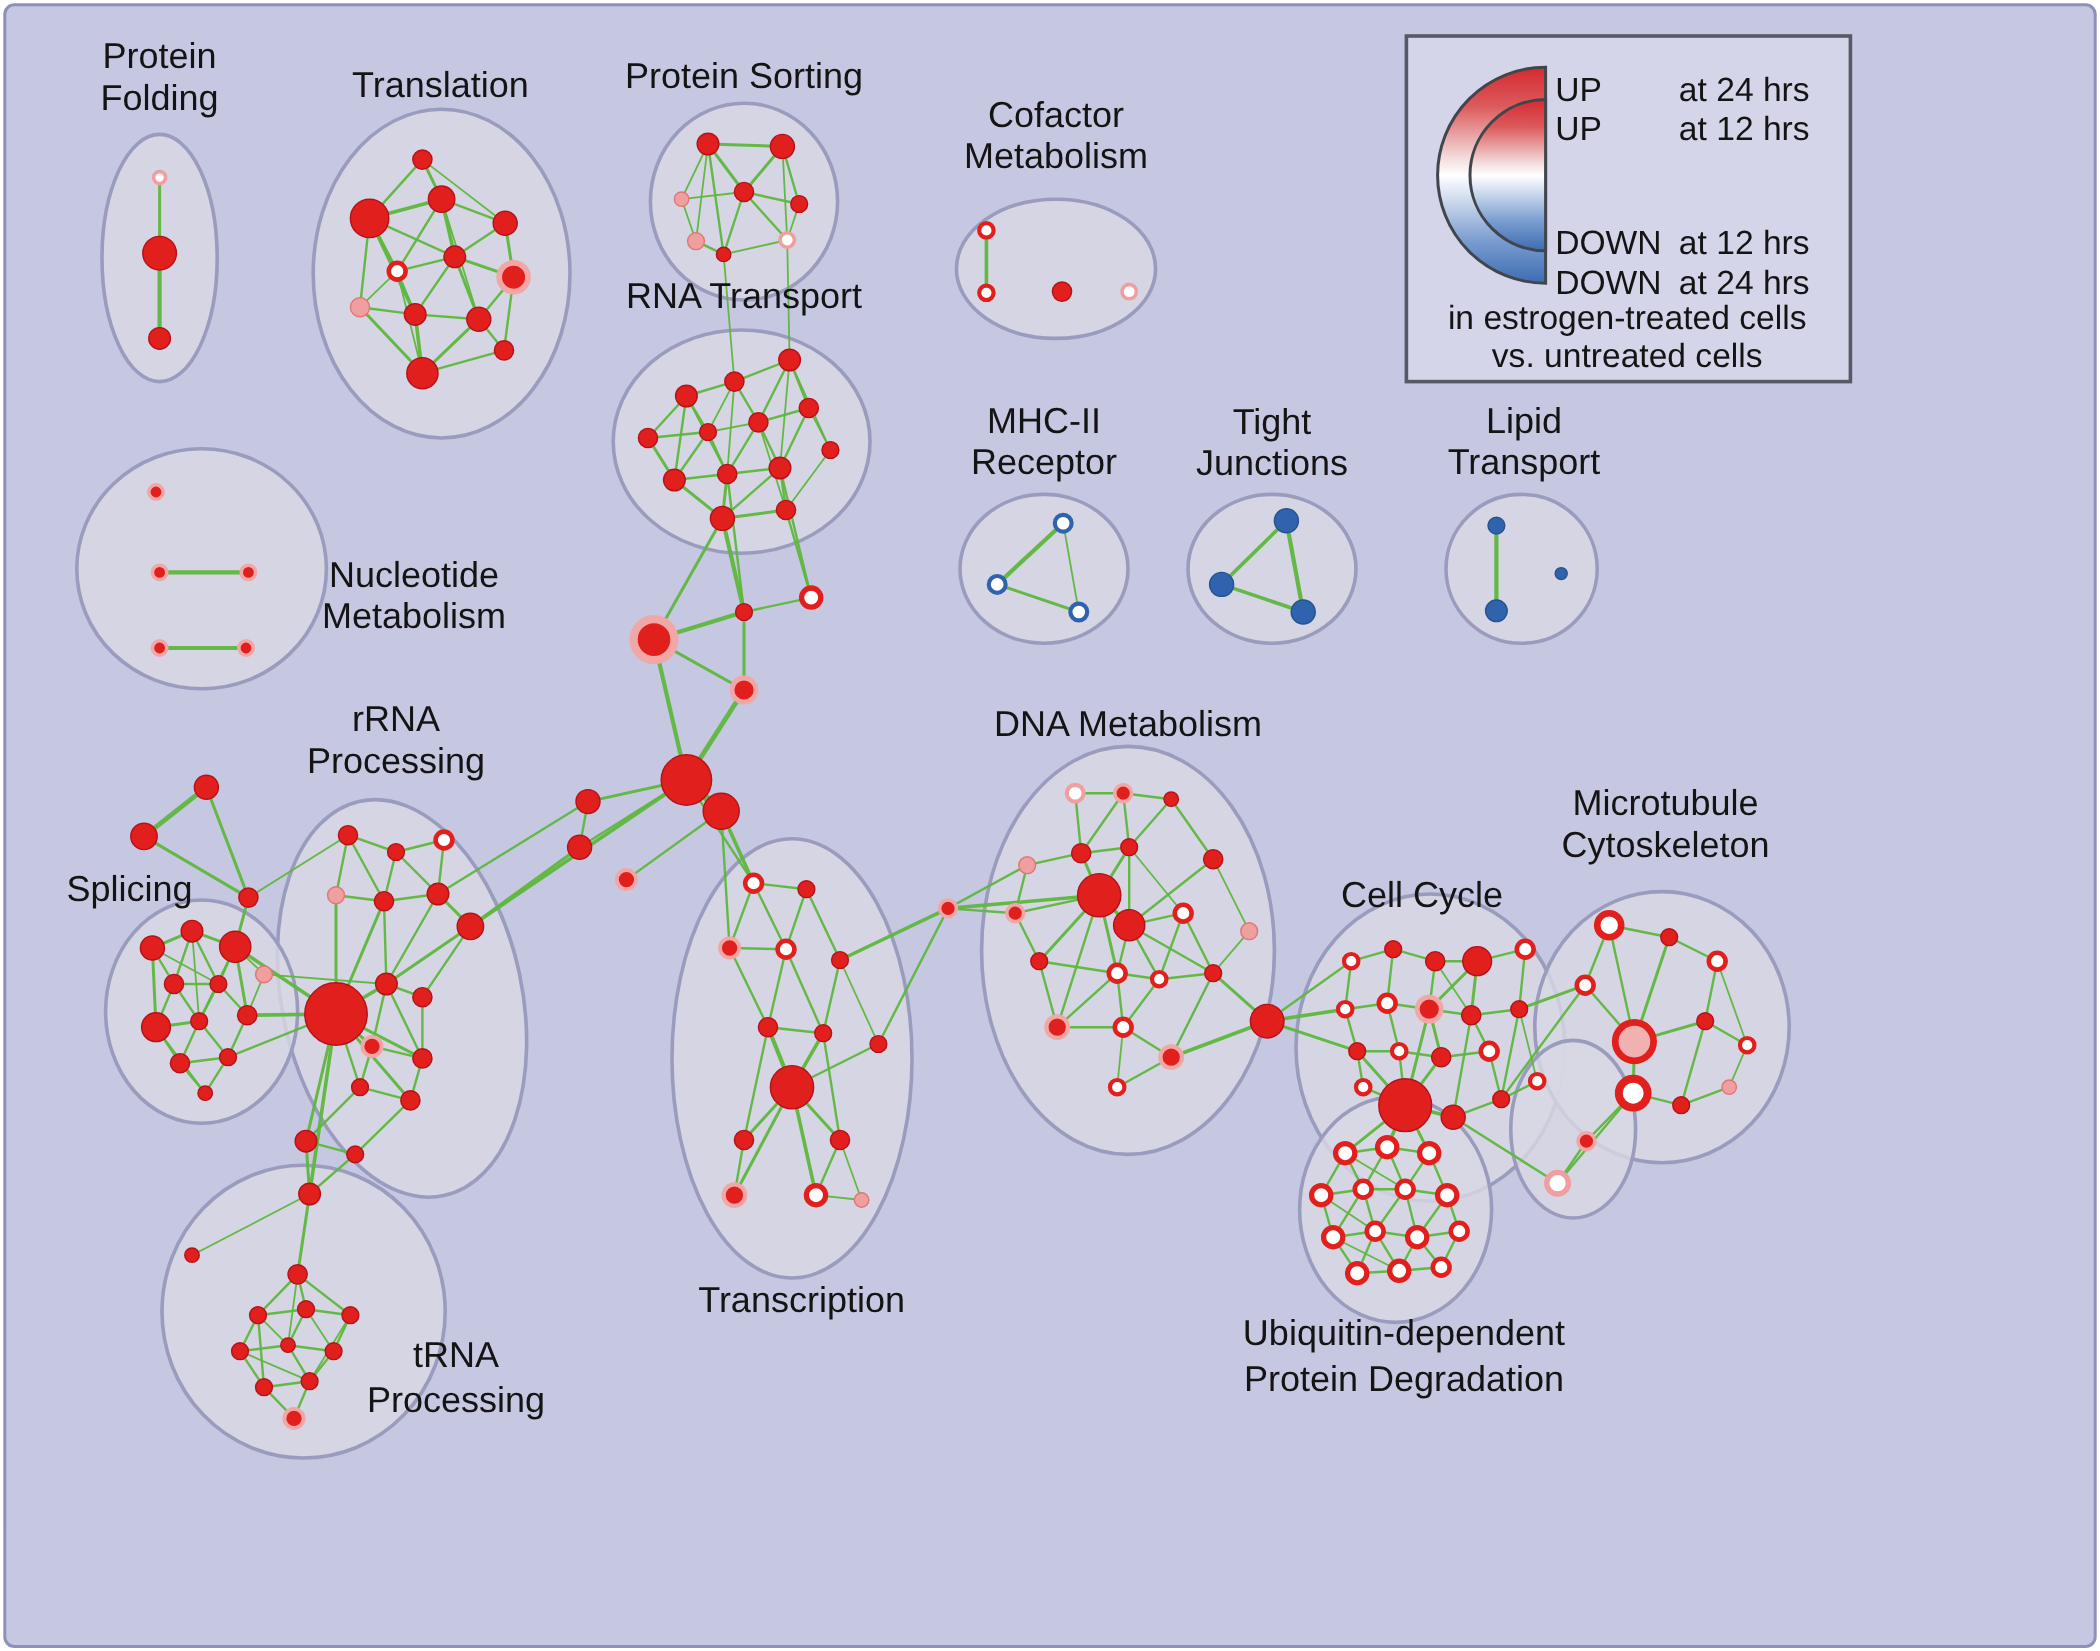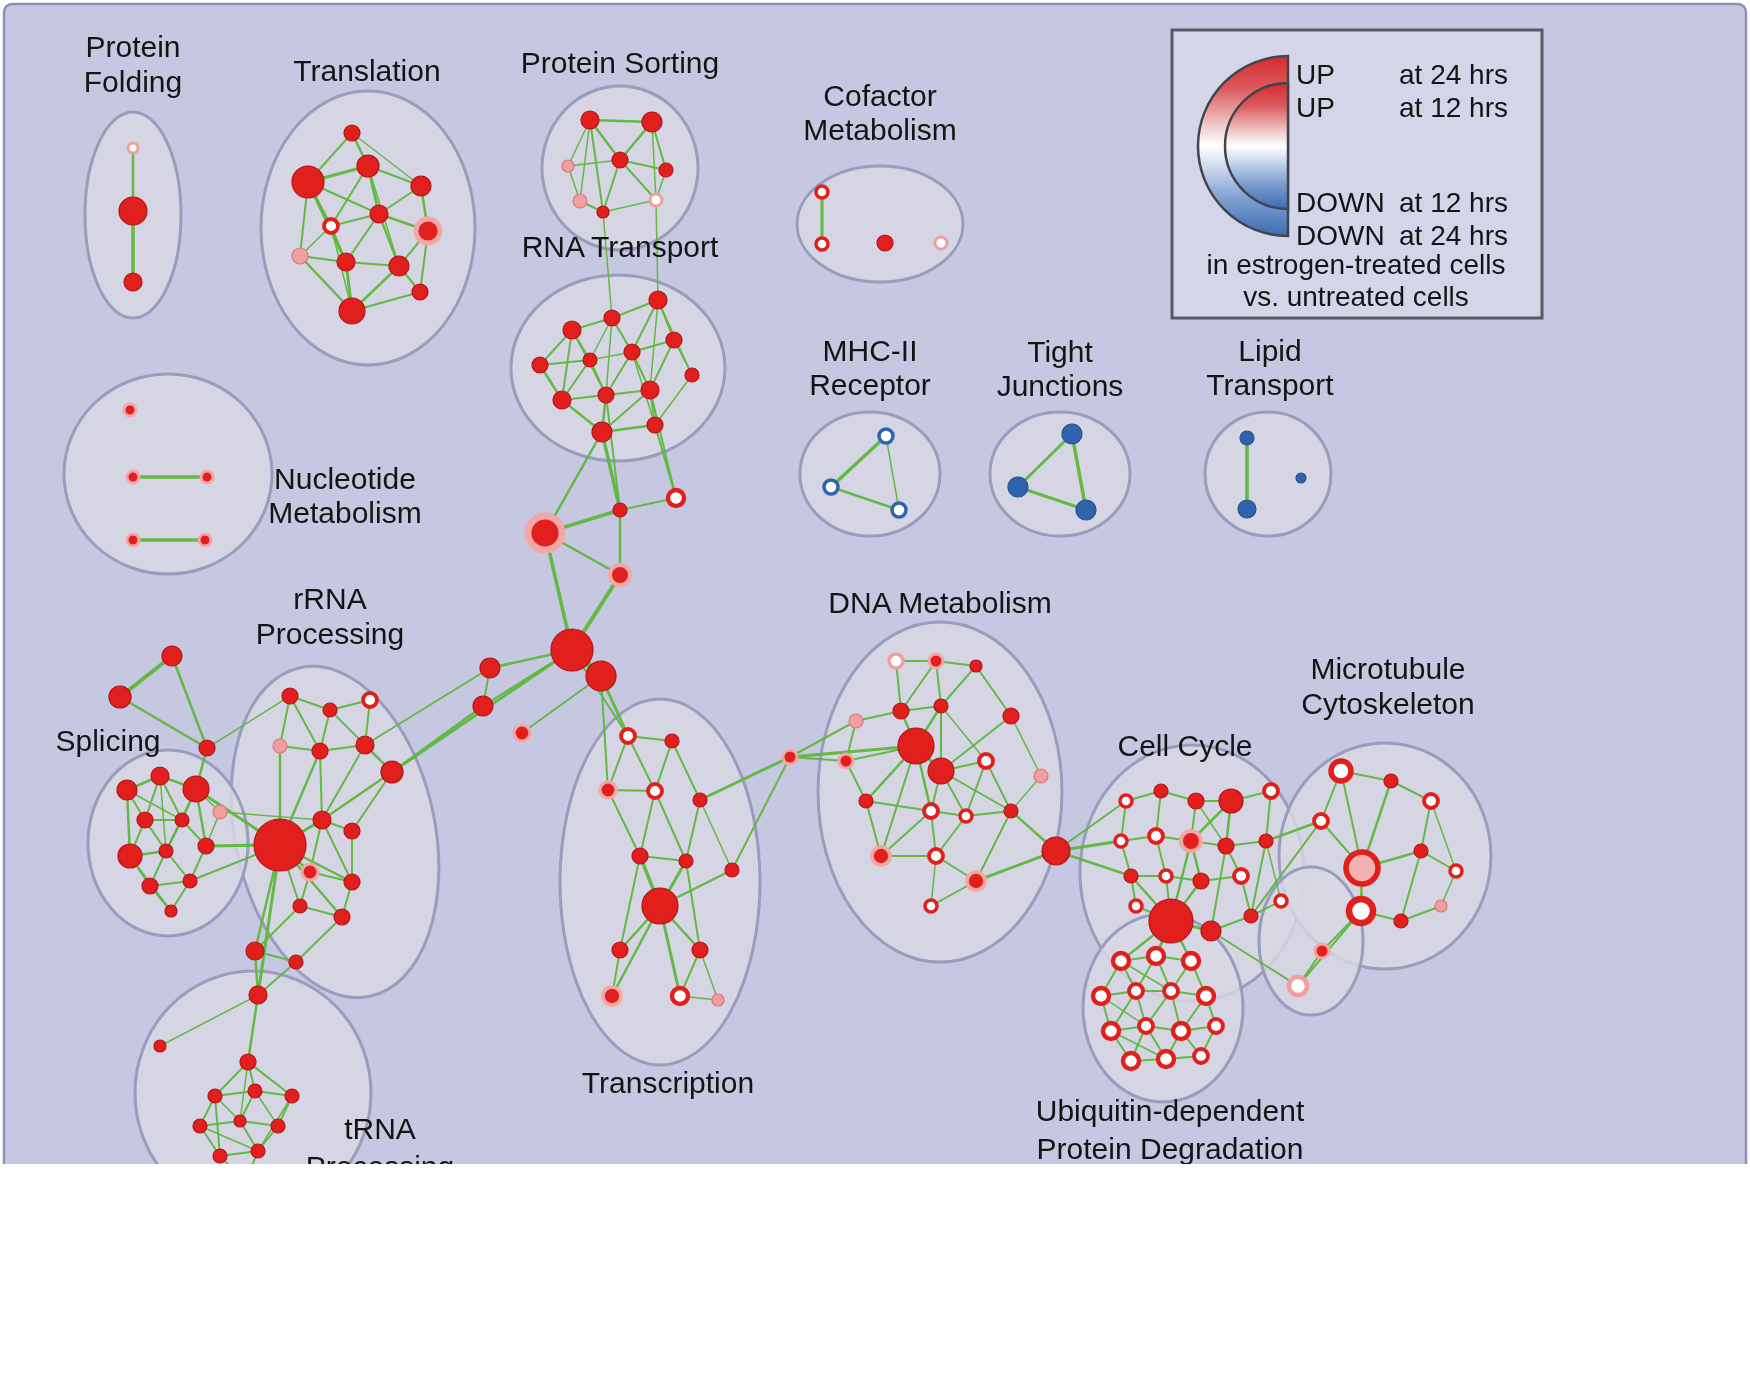--- a/index.html
+++ b/index.html
@@ -1,16 +1,16 @@
 <!DOCTYPE html>
 <html><head>
 <meta charset="utf-8">
 <style>
   html,body{margin:0;padding:0;background:#ffffff;}
-  .stage{width:1750px;height:1164px;position:relative;font-family:"Liberation Sans",sans-serif;}
+  .stage{width:1750px;height:1376px;position:relative;font-family:"Liberation Sans",sans-serif;}
   svg{display:block;}
   .cluster-label{font-family:"Liberation Sans",sans-serif;font-size:30px;fill:#141414;}
   .legend-word{font-family:"Liberation Sans",sans-serif;font-size:28px;fill:#141414;}
   .legend-caption{font-family:"Liberation Sans",sans-serif;font-size:28px;fill:#141414;text-anchor:middle;}
 </style>
 </head>
 <body>
 
 <div class="stage">
 <svg id="net" width="1750" height="1376" viewBox="0 0 1750 1376">

